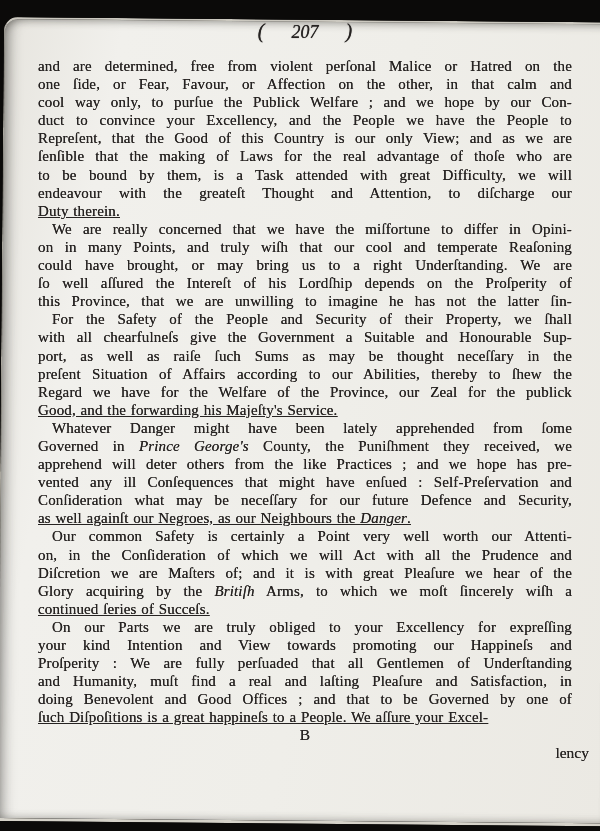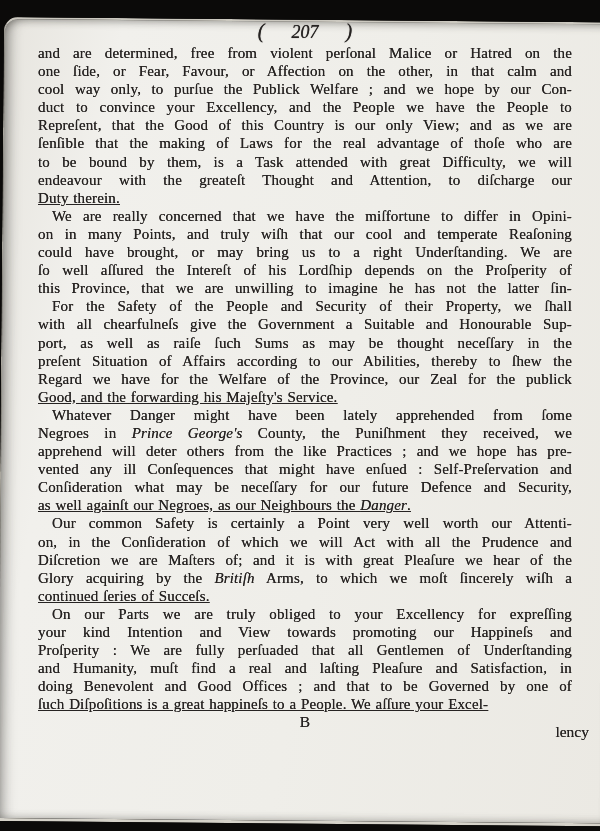--- a/index.html
+++ b/index.html
@@ -39,41 +39,42 @@
     justify-content: center;
     align-items: baseline;
     gap: 27px;
     height: 24px;
     font-size: 18px;
     font-style: italic;
     text-shadow: 0 0 0.7px rgba(30, 27, 25, 0.95);
   }
   .page-number .paren { font-size: 20px; }
   .textblock {
+    margin-top: 13px;
     font-size: 15px;
     line-height: 18.1px;
     letter-spacing: 0.15px;
     word-spacing: 0.8px;
   }
   .line {
     text-align: justify;
     text-align-last: justify;
     text-shadow: 0 0 0.55px rgba(32, 28, 26, 0.9);
     white-space: normal;
   }
   .line.last { text-align-last: left; text-decoration: underline; }
   .line.indent { text-indent: 14px; }
   .sig-row {
     position: relative;
     height: 19px;
     font-size: 15.5px;
     text-shadow: 0 0 0.6px rgba(32, 28, 26, 0.9);
   }
   .sig-b { display: block; text-align: center; }
-  .catchword { position: absolute; right: -17px; top: 10px; }
+  .catchword { position: absolute; right: -17px; top: 18px; }
 </style>
 </head>
 <body>
 
 <div class="paper"></div>
 
 <div class="content">
   <div class="page-number">
     <span class="paren">(</span>
     <span>207</span>
@@ -95,21 +96,21 @@
       <div class="line"><span>could have brought, or may bring us to a right Underſtanding. We are</span></div>
       <div class="line"><span>ſo well aſſured the Intereſt of his Lordſhip depends on the Proſperity of</span></div>
       <div class="line"><span>this Province, that we are unwilling to imagine he has not the latter ſin-</span></div>
       <div class="line indent"><span>For the Safety of the People and Security of their Property, we ſhall</span></div>
       <div class="line"><span>with all chearfulneſs give the Government a Suitable and Honourable Sup-</span></div>
       <div class="line"><span>port, as well as raiſe ſuch Sums as may be thought neceſſary in the</span></div>
       <div class="line"><span>preſent Situation of Affairs according to our Abilities, thereby to ſhew the</span></div>
       <div class="line"><span>Regard we have for the Welfare of the Province, our Zeal for the publick</span></div>
       <div class="line last"><span>Good, and the forwarding his Majeſty's Service.</span></div>
       <div class="line indent"><span>Whatever Danger might have been lately apprehended from ſome</span></div>
-      <div class="line"><span>Negroes in </span><i>Prince George's</i><span> County, the Puniſhment they received, we</span></div>
+      <div class="line"><span>Governed in </span><i>Prince George's</i><span> County, the Puniſhment they received, we</span></div>
       <div class="line"><span>apprehend will deter others from the like Practices ; and we hope has pre-</span></div>
       <div class="line"><span>vented any ill Conſequences that might have enſued : Self-Preſervation and</span></div>
       <div class="line"><span>Conſideration what may be neceſſary for our future Defence and Security,</span></div>
       <div class="line last"><span>as well againſt our Negroes, as our Neighbours the </span><i>Danger</i><span>.</span></div>
       <div class="line indent"><span>Our common Safety is certainly a Point very well worth our Attenti-</span></div>
       <div class="line"><span>on, in the Conſideration of which we will Act with all the Prudence and</span></div>
       <div class="line"><span>Diſcretion we are Maſters of; and it is with great Pleaſure we hear of the</span></div>
       <div class="line"><span>Glory acquiring by the </span><i>Britiſh</i><span> Arms, to which we moſt ſincerely wiſh a</span></div>
       <div class="line last"><span>continued ſeries of Succeſs.</span></div>
       <div class="line indent"><span>On our Parts we are truly obliged to your Excellency for expreſſing</span></div>

